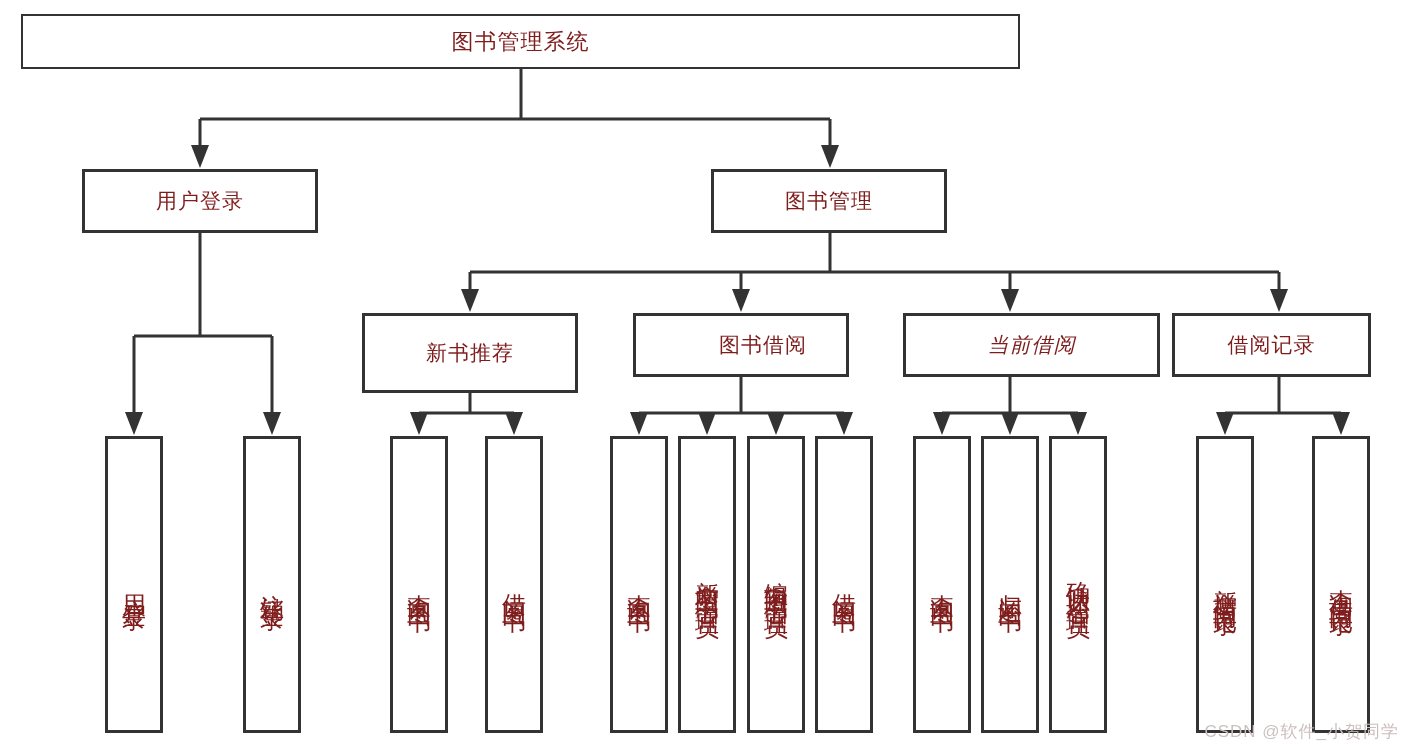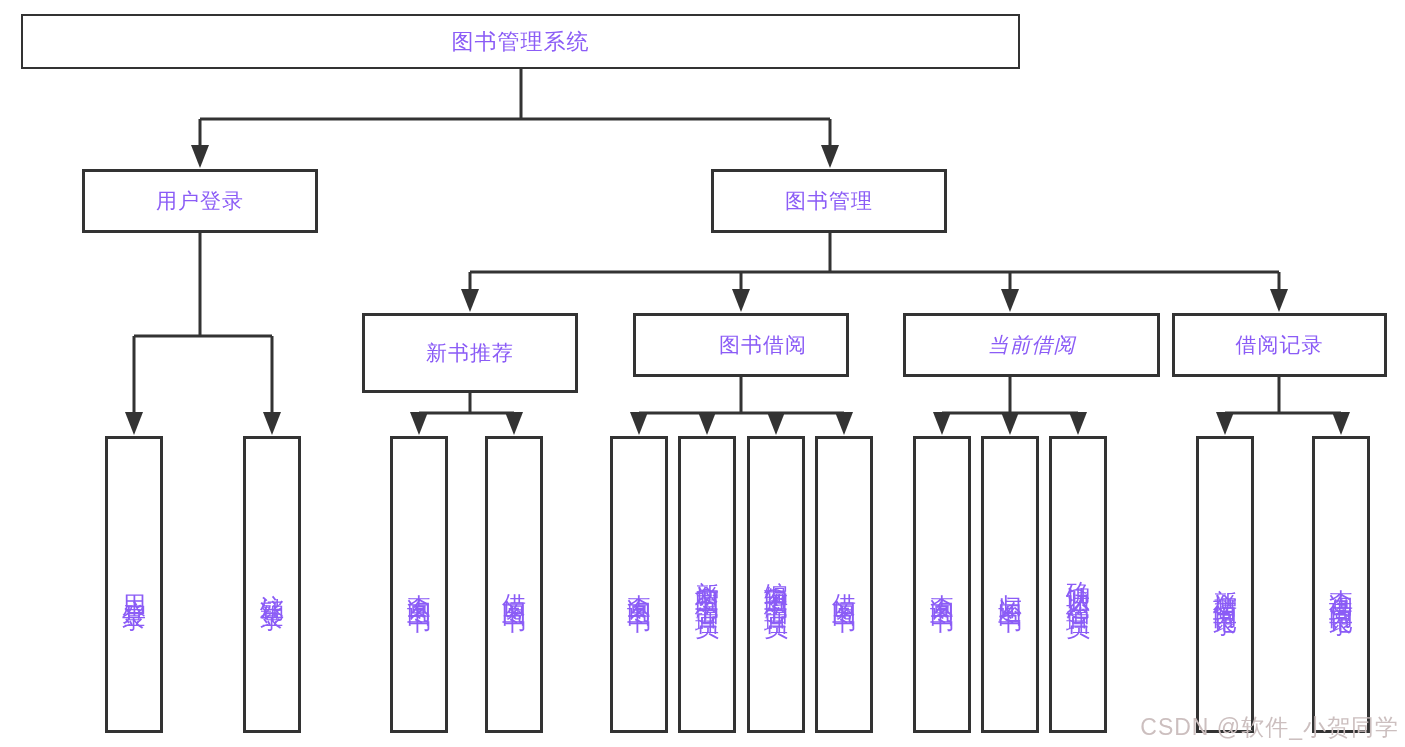--- a/index.html
+++ b/index.html
@@ -9,52 +9,52 @@
     background:#ffffff;
     font-family:"Liberation Sans", sans-serif;
     overflow:hidden;
   }
   #connectors{position:absolute;left:0;top:0;width:1405px;height:747px;}
   .box{
     position:absolute;
     box-sizing:border-box;
     background:#ffffff;
     border:3px solid #333333;
-    color:#8b5cf6;
+    color:#7f1d1d;
     display:flex;
     align-items:center;
     justify-content:center;
     text-align:center;
   }
   .hlabel{font-size:21px;letter-spacing:1px;white-space:nowrap;}
   #n-root{left:21px;top:14px;width:999px;height:55px;border-width:2px;}
   #n-root .hlabel{font-size:22px;}
   #n-user-login{left:82px;top:169px;width:236px;height:64px;}
   #n-book-mgmt{left:711px;top:169px;width:236px;height:64px;text-align:right;}
   #n-new-book-rec{left:362px;top:313px;width:216px;height:80px;}
   #n-book-borrow{left:633px;top:313px;width:216px;height:64px;padding-left:44px;}
   #n-current-borrow{left:903px;top:313px;width:257px;height:64px;font-style:italic;}
-  #n-borrow-records{left:1172px;top:313px;width:215px;height:64px;}
+  #n-borrow-records{left:1172px;top:313px;width:199px;height:64px;}
   .leaf{top:436px;width:58px;height:297px;}
   .vtext{
     writing-mode:vertical-rl;
     font-size:24px;
     letter-spacing:5px;
     line-height:1;
     white-space:nowrap;
   }
   #l-a1{left:105px;} #l-a2{left:243px;}
   #l-b1{left:390px;} #l-b2{left:485px;}
   #l-c1{left:610px;} #l-c2{left:678px;} #l-c3{left:747px;} #l-c4{left:815px;}
   #l-d1{left:913px;} #l-d2{left:981px;} #l-d3{left:1049px;}
   #l-e1{left:1196px;} #l-e2{left:1312px;}
   #watermark{
     position:absolute;
     right:6px;bottom:4px;
-    font-size:23px;
+    font-size:17px;
     color:#ccbfbf;
     letter-spacing:1px;
     white-space:nowrap;
     pointer-events:none;
   }
 </style>
 </head>
 <body>
 
 <div id="stage">

